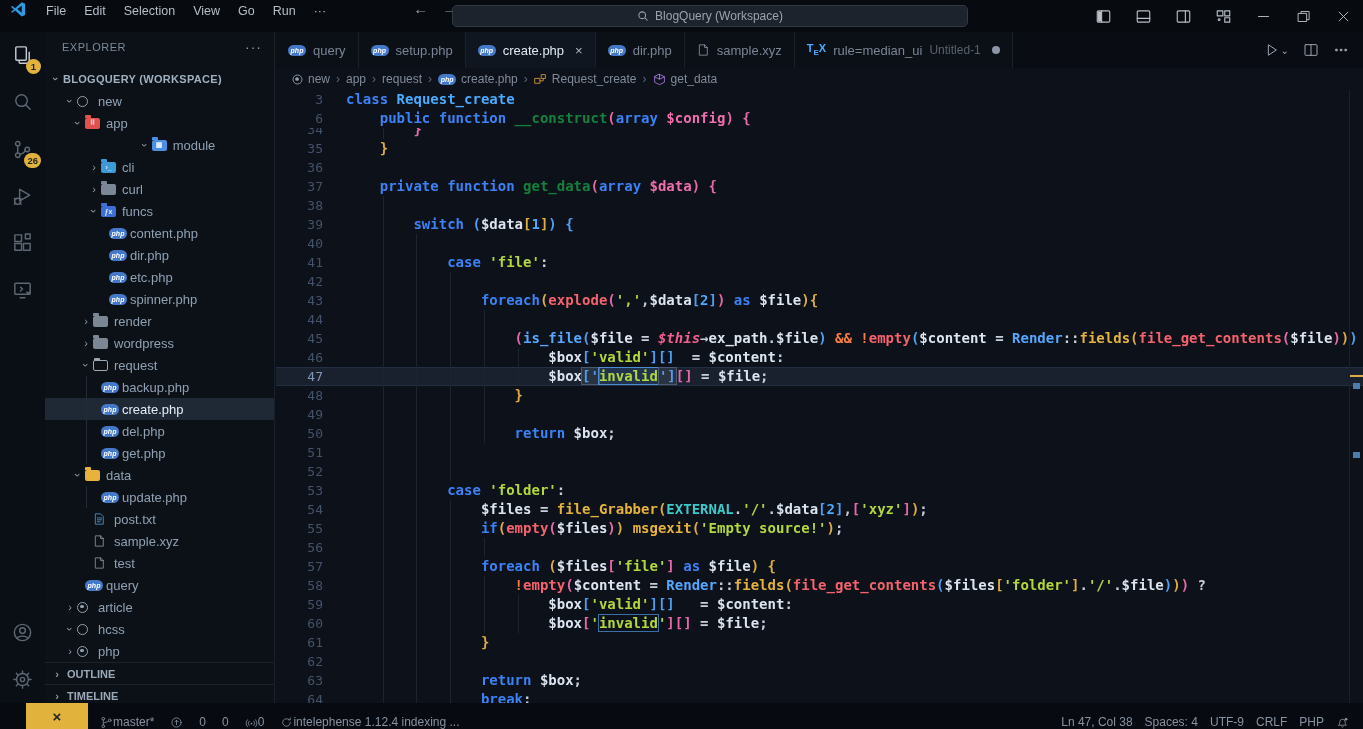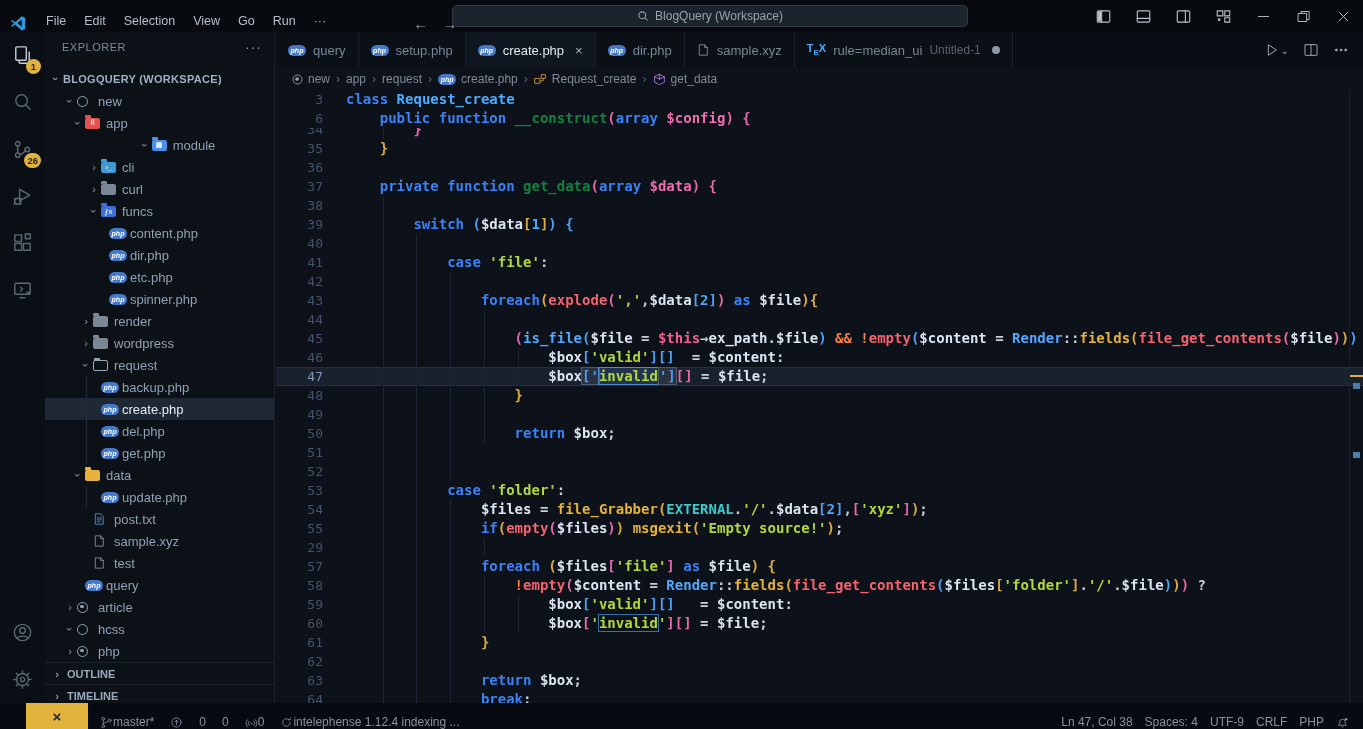--- a/index.html
+++ b/index.html
@@ -1,21 +1,21 @@
 <!DOCTYPE html>
 <html><head>
 <meta charset="utf-8">
 <style>
   *{margin:0;padding:0;box-sizing:border-box;}
   html,body{background:#05070b;}
   body{font-family:"Liberation Sans",sans-serif;}
   .app{position:relative;width:1363px;height:729px;background:#0d1119;overflow:hidden;color:#c9d1d9;}
 
   
-  .titlebar{position:absolute;left:0;top:0;right:0;height:32px;background:#070a0f;display:flex;align-items:flex-end;}
+  .titlebar{position:absolute;left:0;top:0;right:0;height:32px;background:#070a0f;display:flex;align-items:flex-start;}
   .vslogo{width:18px;height:18px;margin:0 10px 0 9px;flex:0 0 auto;}
   .menu{font-size:12.5px;color:#b6bec8;padding:0 9px;height:22px;line-height:22px;border-radius:4px;cursor:default;}
   .nav-arrows{margin-left:78px;display:flex;gap:14px;color:#9aa4b0;font-size:15px;}
   .searchbox{position:absolute;left:452px;top:5px;width:516px;height:22px;background:#1d232c;border:1px solid #323a46;border-radius:5px;display:flex;align-items:center;justify-content:center;font-size:12px;color:#9aa3ad;gap:6px;}
   .winctl{position:absolute;right:0;top:0;height:32px;display:flex;align-items:center;}
   .wbtn{width:40px;height:32px;display:flex;align-items:center;justify-content:center;color:#b8bfc6;}
   .wbtn svg{width:15px;height:15px;}
 
   
   .activitybar{position:absolute;left:0;top:32px;width:45px;bottom:26px;background:#0a0e15;display:flex;flex-direction:column;align-items:center;}
@@ -71,21 +71,21 @@
   .cl .ln{flex:0 0 70px;padding-right:23px;text-align:right;color:#44536b;font-weight:normal;font-size:13px;}
   .cl.cur .ln{color:#8296b5;}
   .cl .code{position:relative;flex:1;overflow:hidden;}
   .cl.cur{background:#19212f;box-shadow:inset 0 1px 0 #232e42,inset 0 -1px 0 #232e42;}
   .partialwrap{height:11px;overflow:hidden;}
   .partialwrap .cl{margin-top:-8px;}
   .gd{position:absolute;top:0;bottom:0;width:1px;background:#1c2431;}
   .tk.k{color:#3b82f6}.tk.m{color:#15803d}.tk.c{color:#4aabff}.tk.f{color:#f4636e}
   .tk.bf{color:#55a8ff}.tk.gf{color:#e5b23c}.tk.s{color:#b2d83e}.tk.v{color:#dbe4f0}
   .tk.p{color:#f06eae}.tk.n{color:#4aabff}.tk.t{color:#3ec9c9}.tk.o{color:#f97d41}
-  .tk.u{color:#c6cfdb}.tk.th{color:#f25f8f;}
+  .tk.u{color:#c6cfdb}.tk.th{color:#f25f8f;font-style:italic}
   .tk.b1{color:#dcab44}.tk.b2{color:#e569a8}.tk.b3{color:#4e9ff0}.tk.w{color:#dbe4f0}
   .boxg{background:#2a3342;box-shadow:0 0 0 1px #4b5a71;}
   .boxb{background:rgba(64,120,190,.22);box-shadow:0 0 0 1px #4f8ccd;}
   .boxb2{box-shadow:0 0 0 1px #3c6fa6;}
   .caret{display:inline-block;width:0;border-left:1.6px solid #d2e3f8;height:16px;vertical-align:-3px;}
   .ruler{position:absolute;right:0;top:0;bottom:0;width:14px;border-left:1px solid #1a212c;}
   .rmark-line{position:absolute;left:0;right:0;height:2px;background:#dcab44;}
   .rmark-sq{position:absolute;left:3px;width:7px;height:6px;background:#4e7cab;}
 
   
@@ -611,21 +611,21 @@
         <div class="cl"><span class="ln">46</span><span class="code"><span class="gd" style="left: 36.72px;"></span><span class="gd" style="left: 70.44px;"></span><span class="gd" style="left: 104.16px;"></span><span class="gd" style="left: 137.88px;"></span><span class="gd" style="left: 171.6px;"></span><span style="padding-left: 202.32px; display: inline-block;"><span class="tk v">$box</span><span class="tk b3">[</span><span class="tk s">'valid'</span><span class="tk b3">]</span><span class="tk b3">[</span><span class="tk b3">]</span><span class="tk u">  = </span><span class="tk v">$content</span><span class="tk u">:</span></span></span></div>
         <div class="cl cur"><span class="ln">47</span><span class="code"><span class="gd" style="left: 36.72px;"></span><span class="gd" style="left: 70.44px;"></span><span class="gd" style="left: 104.16px;"></span><span class="gd" style="left: 137.88px;"></span><span class="gd" style="left: 171.6px;"></span><span style="padding-left: 202.32px; display: inline-block;"><span class="tk v">$box</span><span class="tk b3 boxg">['</span><span class="tk s boxb">invalid</span><span class="caret"></span><span class="tk b3 boxg">']</span><span class="tk b2">[</span><span class="tk b2">]</span><span class="tk u"> = </span><span class="tk v">$file</span><span class="tk u">;</span></span></span></div>
         <div class="cl"><span class="ln">48</span><span class="code"><span class="gd" style="left: 36.72px;"></span><span class="gd" style="left: 70.44px;"></span><span class="gd" style="left: 104.16px;"></span><span class="gd" style="left: 137.88px;"></span><span style="padding-left: 168.6px; display: inline-block;"><span class="tk b1">}</span></span></span></div>
         <div class="cl"><span class="ln">49</span><span class="code"><span class="gd" style="left: 36.72px;"></span><span class="gd" style="left: 70.44px;"></span><span class="gd" style="left: 104.16px;"></span><span class="gd" style="left: 137.88px;"></span><span style="padding-left: 0px; display: inline-block;"></span></span></div>
         <div class="cl"><span class="ln">50</span><span class="code"><span class="gd" style="left: 36.72px;"></span><span class="gd" style="left: 70.44px;"></span><span class="gd" style="left: 104.16px;"></span><span class="gd" style="left: 137.88px;"></span><span style="padding-left: 168.6px; display: inline-block;"><span class="tk k">return</span><span class="tk w"> </span><span class="tk v">$box</span><span class="tk u">;</span></span></span></div>
         <div class="cl"><span class="ln">51</span><span class="code"><span class="gd" style="left: 36.72px;"></span><span class="gd" style="left: 70.44px;"></span><span class="gd" style="left: 104.16px;"></span><span style="padding-left: 0px; display: inline-block;"></span></span></div>
         <div class="cl"><span class="ln">52</span><span class="code"><span class="gd" style="left: 36.72px;"></span><span class="gd" style="left: 70.44px;"></span><span class="gd" style="left: 104.16px;"></span><span style="padding-left: 0px; display: inline-block;"></span></span></div>
         <div class="cl"><span class="ln">53</span><span class="code"><span class="gd" style="left: 36.72px;"></span><span class="gd" style="left: 70.44px;"></span><span style="padding-left: 101.16px; display: inline-block;"><span class="tk k">case</span><span class="tk w"> </span><span class="tk s">'folder'</span><span class="tk u">:</span></span></span></div>
         <div class="cl"><span class="ln">54</span><span class="code"><span class="gd" style="left: 36.72px;"></span><span class="gd" style="left: 70.44px;"></span><span class="gd" style="left: 104.16px;"></span><span style="padding-left: 134.88px; display: inline-block;"><span class="tk v">$files</span><span class="tk u"> = </span><span class="tk gf">file_Grabber</span><span class="tk b1">(</span><span class="tk t">EXTERNAL</span><span class="tk u">.</span><span class="tk s">'/'</span><span class="tk u">.</span><span class="tk v">$data</span><span class="tk b3">[</span><span class="tk n">2</span><span class="tk b3">]</span><span class="tk u">,</span><span class="tk b2">[</span><span class="tk s">'xyz'</span><span class="tk b2">]</span><span class="tk b1">)</span><span class="tk u">;</span></span></span></div>
         <div class="cl"><span class="ln">55</span><span class="code"><span class="gd" style="left: 36.72px;"></span><span class="gd" style="left: 70.44px;"></span><span class="gd" style="left: 104.16px;"></span><span style="padding-left: 134.88px; display: inline-block;"><span class="tk k">if</span><span class="tk b1">(</span><span class="tk f">empty</span><span class="tk b2">(</span><span class="tk v">$files</span><span class="tk b2">)</span><span class="tk b1">)</span><span class="tk w"> </span><span class="tk gf">msgexit</span><span class="tk b1">(</span><span class="tk s">'Empty source!'</span><span class="tk b1">)</span><span class="tk u">;</span></span></span></div>
-        <div class="cl"><span class="ln">29</span><span class="code"><span class="gd" style="left: 36.72px;"></span><span class="gd" style="left: 70.44px;"></span><span class="gd" style="left: 104.16px;"></span><span class="gd" style="left: 137.88px;"></span><span style="padding-left: 0px; display: inline-block;"></span></span></div>
+        <div class="cl"><span class="ln">56</span><span class="code"><span class="gd" style="left: 36.72px;"></span><span class="gd" style="left: 70.44px;"></span><span class="gd" style="left: 104.16px;"></span><span class="gd" style="left: 137.88px;"></span><span style="padding-left: 0px; display: inline-block;"></span></span></div>
         <div class="cl"><span class="ln">57</span><span class="code"><span class="gd" style="left: 36.72px;"></span><span class="gd" style="left: 70.44px;"></span><span class="gd" style="left: 104.16px;"></span><span style="padding-left: 134.88px; display: inline-block;"><span class="tk k">foreach</span><span class="tk w"> </span><span class="tk b1">(</span><span class="tk v">$files</span><span class="tk b2">[</span><span class="tk s">'file'</span><span class="tk b2">]</span><span class="tk w"> </span><span class="tk k">as</span><span class="tk w"> </span><span class="tk v">$file</span><span class="tk b1">)</span><span class="tk w"> </span><span class="tk b1">{</span></span></span></div>
         <div class="cl"><span class="ln">58</span><span class="code"><span class="gd" style="left: 36.72px;"></span><span class="gd" style="left: 70.44px;"></span><span class="gd" style="left: 104.16px;"></span><span class="gd" style="left: 137.88px;"></span><span style="padding-left: 168.6px; display: inline-block;"><span class="tk o">!</span><span class="tk f">empty</span><span class="tk b2">(</span><span class="tk v">$content</span><span class="tk u"> = </span><span class="tk bf">Render</span><span class="tk u">::</span><span class="tk gf">fields</span><span class="tk b1">(</span><span class="tk f">file_get_contents</span><span class="tk b3">(</span><span class="tk v">$files</span><span class="tk b1">[</span><span class="tk s">'folder'</span><span class="tk b1">]</span><span class="tk u">.</span><span class="tk s">'/'</span><span class="tk u">.</span><span class="tk v">$file</span><span class="tk b3">)</span><span class="tk b1">)</span><span class="tk b2">)</span><span class="tk u"> ?</span></span></span></div>
         <div class="cl"><span class="ln">59</span><span class="code"><span class="gd" style="left: 36.72px;"></span><span class="gd" style="left: 70.44px;"></span><span class="gd" style="left: 104.16px;"></span><span class="gd" style="left: 137.88px;"></span><span class="gd" style="left: 171.6px;"></span><span style="padding-left: 202.32px; display: inline-block;"><span class="tk v">$box</span><span class="tk b3">[</span><span class="tk s">'valid'</span><span class="tk b3">]</span><span class="tk b3">[</span><span class="tk b3">]</span><span class="tk u">   = </span><span class="tk v">$content</span><span class="tk u">:</span></span></span></div>
         <div class="cl"><span class="ln">60</span><span class="code"><span class="gd" style="left: 36.72px;"></span><span class="gd" style="left: 70.44px;"></span><span class="gd" style="left: 104.16px;"></span><span class="gd" style="left: 137.88px;"></span><span class="gd" style="left: 171.6px;"></span><span style="padding-left: 202.32px; display: inline-block;"><span class="tk v">$box</span><span class="tk b2">[</span><span class="tk s">'</span><span class="tk s boxb2">invalid</span><span class="tk s">'</span><span class="tk b2">]</span><span class="tk b2">[</span><span class="tk b2">]</span><span class="tk u"> = </span><span class="tk v">$file</span><span class="tk u">;</span></span></span></div>
         <div class="cl"><span class="ln">61</span><span class="code"><span class="gd" style="left: 36.72px;"></span><span class="gd" style="left: 70.44px;"></span><span class="gd" style="left: 104.16px;"></span><span style="padding-left: 134.88px; display: inline-block;"><span class="tk b1">}</span></span></span></div>
         <div class="cl"><span class="ln">62</span><span class="code"><span class="gd" style="left: 36.72px;"></span><span class="gd" style="left: 70.44px;"></span><span class="gd" style="left: 104.16px;"></span><span style="padding-left: 0px; display: inline-block;"></span></span></div>
         <div class="cl"><span class="ln">63</span><span class="code"><span class="gd" style="left: 36.72px;"></span><span class="gd" style="left: 70.44px;"></span><span class="gd" style="left: 104.16px;"></span><span style="padding-left: 134.88px; display: inline-block;"><span class="tk k">return</span><span class="tk w"> </span><span class="tk v">$box</span><span class="tk u">;</span></span></span></div>
         <div class="cl"><span class="ln">64</span><span class="code"><span class="gd" style="left: 36.72px;"></span><span class="gd" style="left: 70.44px;"></span><span class="gd" style="left: 104.16px;"></span><span style="padding-left: 134.88px; display: inline-block;"><span class="tk k">break</span><span class="tk u">;</span></span></span></div>
         <div class="ruler">
           <div class="rmark-line" style="top: 285px;"></div>

